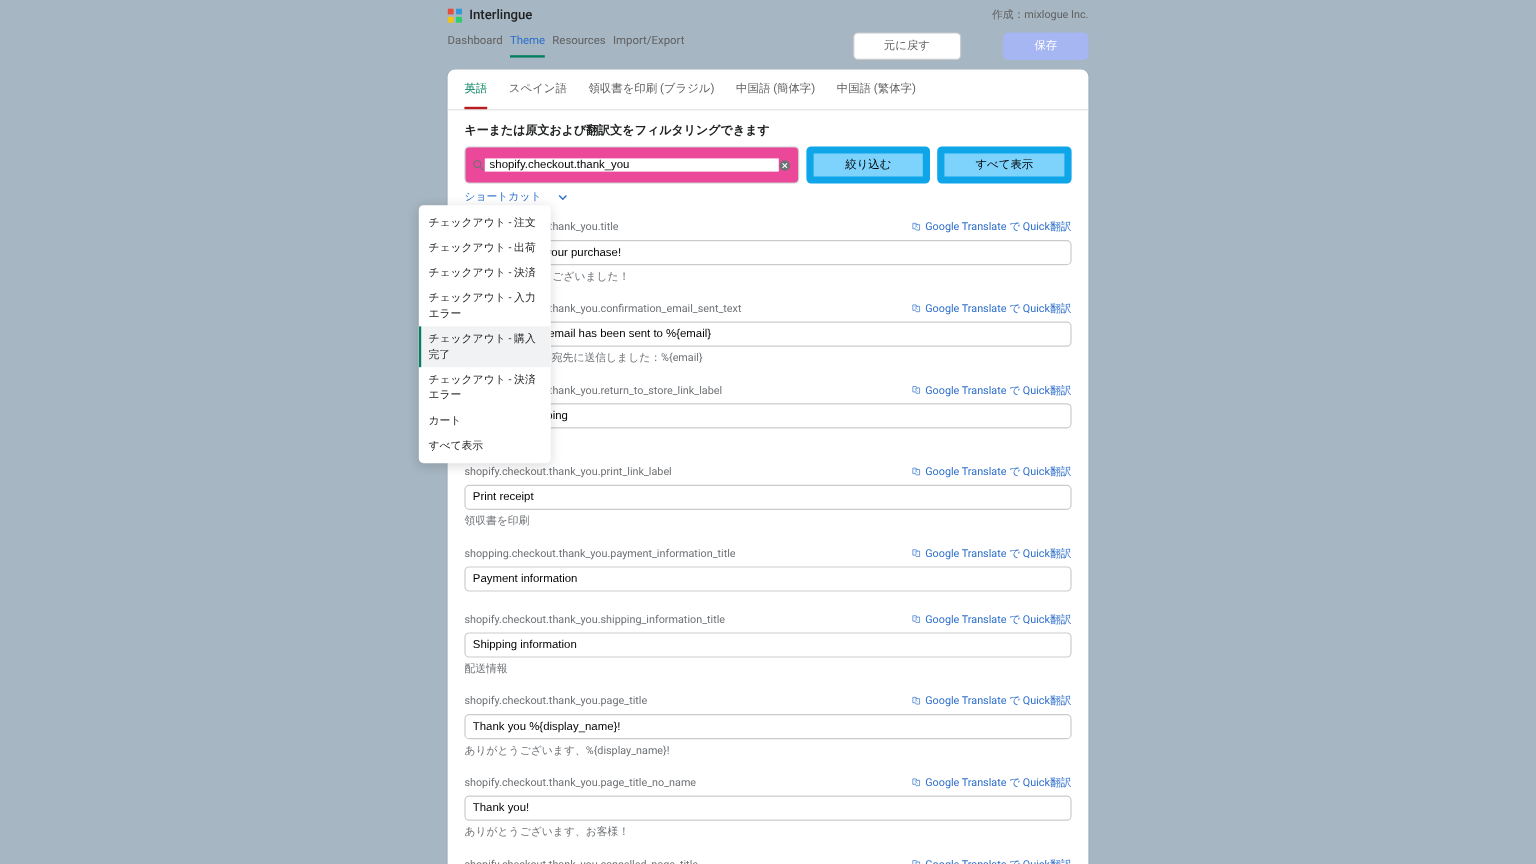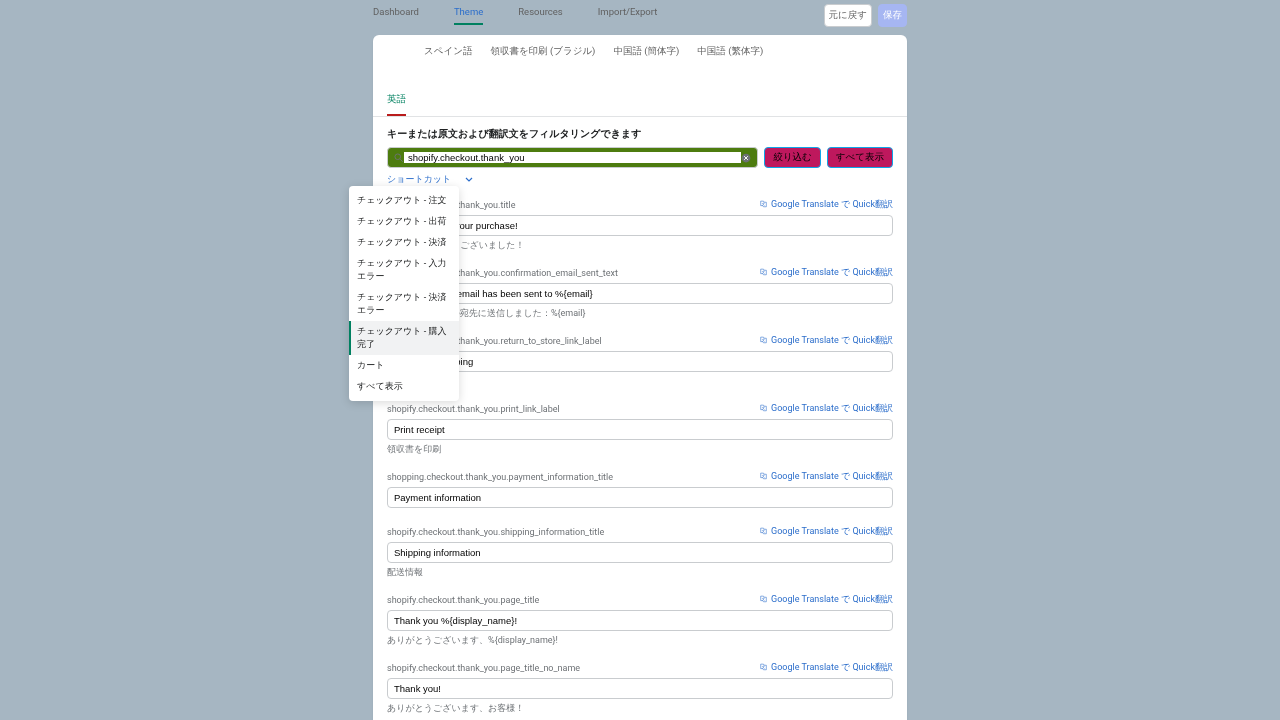--- a/index.html
+++ b/index.html
@@ -26,75 +26,75 @@
 .logo-area { display: flex; align-items: center; gap: 6px; }
 .logo-icon { width: 12px; height: 12px; display: inline-block; }
 .logo-text { font-size: 11px; font-weight: 500; color: #202223; }
 .creator { font-size: 9px; color: #616161; }
 .nav-row {
   display: flex;
   justify-content: space-between;
   align-items: center;
   padding: 4px 0 8px;
 }
-.nav-tabs { display: flex; gap: 35px; }
+.nav-tabs { display: flex; gap: 6px; }
 .nav-tab { font-size: 9.5px; color: #616161; cursor: pointer; padding-bottom: 6px; }
 .nav-tab.active { color: #2c6ecb; border-bottom: 2px solid #008060; }
 .nav-buttons { display: flex; gap: 6px; }
 .btn {
   font-size: 9.5px;
-  padding: 4px 4px;
+  padding: 4px 25px;
   border-radius: 4px;
   border: 1px solid #c9cccf;
   background: #fff;
   color: #616161;
   cursor: pointer;
 }
-.btn.primary { background: #a6b6f2; color: #fff; border-color: #a6b6f2; }
+.btn.primary { background: #a6b6f2; color: #fff; border-color: #a6b6f2; margin-left: 29px; }
 .card {
   background: #fff;
   border-radius: 6px;
   box-shadow: 0 1px 2px rgba(0,0,0,0.08);
   padding-bottom: 10px;
 }
 .lang-tabs {
   display: flex;
   gap: 18px;
   padding: 10px 14px 0;
   border-bottom: 1px solid #e1e3e5;
 }
 .lang-tab { font-size: 9.5px; color: #616161; cursor: pointer; padding-bottom: 8px; }
-.lang-tab.active { color: #008060; border-bottom: 2px solid #b91c1c; margin-top: 48px; }
+.lang-tab.active { color: #008060; border-bottom: 2px solid #b91c1c; }
 .filter-label { font-size: 10px; font-weight: 600; padding: 10px 14px 6px; }
 .search-row { display: flex; gap: 6px; padding: 0 14px; }
 .search-box {
   flex: 1;
   display: flex;
   align-items: center;
   border: 1px solid #c9cccf;
   border-radius: 4px;
   padding: 3px 6px;
-  background: #4d7c0f;
+  background: #ec4899;
   position: relative;
 }
 .search-box input {
   flex: 1;
   border: none;
   outline: none;
   font-size: 9.5px;
   padding-left: 4px;
 }
 .search-icon { width: 10px; height: 10px; fill: #6d7175; }
 .clear-icon { width: 10px; height: 10px; fill: #6d7175; cursor: pointer; }
 .search-btn {
   font-size: 9.5px;
-  padding: 3px 8px;
-  border: 1px solid #0ea5e9;
-  border-radius: 4px;
-  background: #be185d;
+  padding: 3px 26px;
+  border: 6px solid #0ea5e9;
+  border-radius: 4px;
+  background: #7dd3fc;
   cursor: pointer;
 }
 .shortcut-row { padding: 4px 14px 2px; position: relative; }
 .shortcut-link { font-size: 9px; color: #2c6ecb; cursor: pointer; display: inline-flex; align-items: center; gap: 14px; }
 .dropdown {
   position: absolute;
   top: 18px;
   left: -24px;
   width: 110px;
   background: #fff;
@@ -125,20 +125,34 @@
   font-size: 9.5px;
   outline: none;
   margin-bottom: 3px;
 }
 .entry-translation { font-size: 9px; color: #6d7175; }
 </style>
 </head>
 <body>
 
 <div class="page">
+  <div class="header">
+    <div class="logo-area">
+      <span class="logo-icon">
+        <svg viewBox="0 0 12 12">
+            <rect x="0" y="0" width="5" height="5" fill="#e74c3c"></rect>
+            <rect x="7" y="0" width="5" height="5" fill="#3498db"></rect>
+            <rect x="0" y="7" width="5" height="5" fill="#f1c40f"></rect>
+            <rect x="7" y="7" width="5" height="5" fill="#2ecc71"></rect>
+          </svg>
+      </span>
+      <span class="logo-text">Interlingue</span>
+    </div>
+    <span class="creator">作成：mixlogue Inc.</span>
+  </div>
 
   <div class="nav-row">
     <div class="nav-tabs">
       <span class="nav-tab">Dashboard</span>
       <span class="nav-tab active">Theme</span>
       <span class="nav-tab">Resources</span>
       <span class="nav-tab">Import/Export</span>
     </div>
     <div class="nav-buttons">
       <button class="btn">元に戻す</button>
@@ -180,22 +194,22 @@
         <svg width="8" height="8" viewBox="0 0 8 8">
             <path d="M1 2 L4 5 L7 2" fill="none" stroke="#2c6ecb" stroke-width="1.2"></path>
           </svg>
       </span>
 
       <div class="dropdown">
         <div class="dropdown-item">チェックアウト - 注文</div>
         <div class="dropdown-item">チェックアウト - 出荷</div>
         <div class="dropdown-item">チェックアウト - 決済</div>
         <div class="dropdown-item">チェックアウト - 入力エラー</div>
+        <div class="dropdown-item selected">チェックアウト - 購入完了</div>
         <div class="dropdown-item">チェックアウト - 決済エラー</div>
-        <div class="dropdown-item selected">チェックアウト - 購入完了</div>
         <div class="dropdown-item">カート</div>
         <div class="dropdown-item">すべて表示</div>
       </div>
     </div>
 
     <div class="entries">
 
     <div class="entry">
     <div class="entry-head">
       <span class="entry-key">shopify.checkout.thank_you.title</span>

